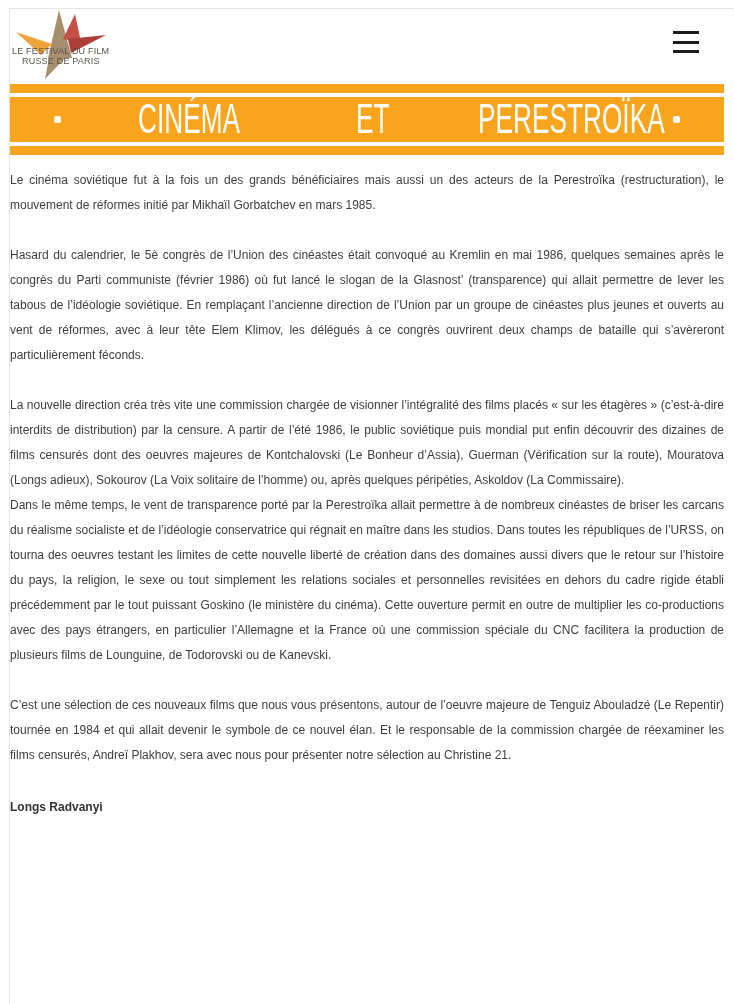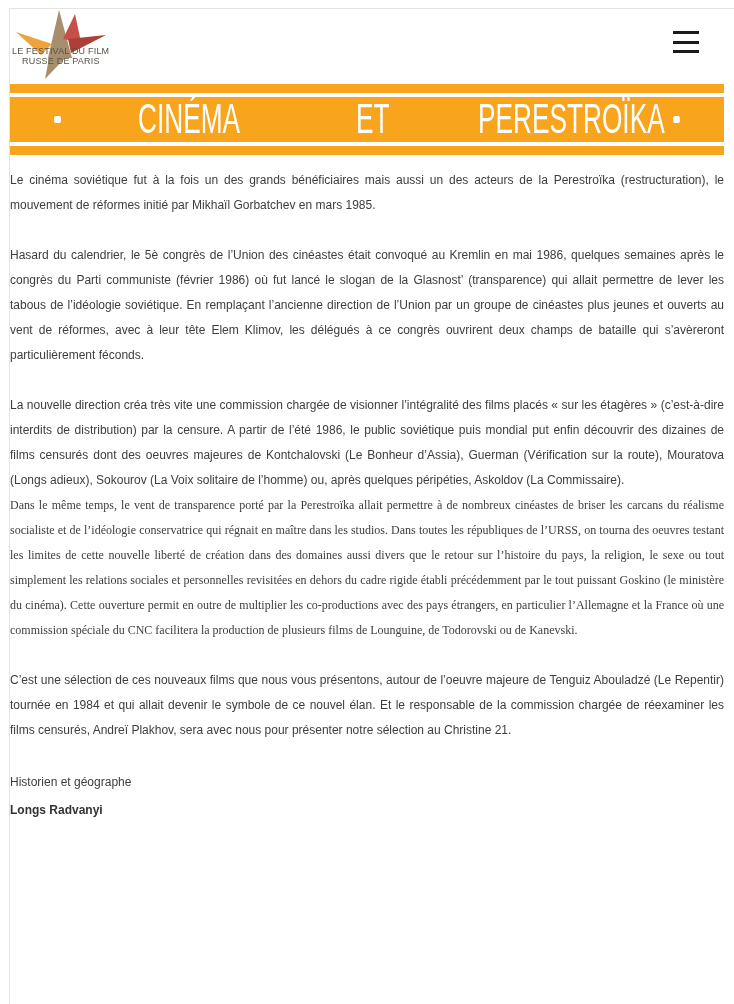--- a/index.html
+++ b/index.html
@@ -37,21 +37,21 @@
   .bw3{left:468px;}
   .bdot{position:absolute;top:50%;width:7px;height:7px;margin-top:-4px;
     background:#ffffff;border-radius:2px;}
   .bdot.left{left:44px;}
   .bdot.right{right:44px;}
   
   .article{position:absolute;left:10px;top:168px;width:714px;
     font-size:12px;line-height:25px;color:#3d3d3d;text-align:justify;}
   .article p{margin:25px 0 0 0;}
   .article p:first-child{margin-top:0;}
-  .article p.flush{margin-top:0;font-family:Liberation Serif, serif;}
+  .article p.flush{margin-top:0;}
   .signature{margin-top:25px;line-height:28px;text-align:left;}
   .signature .name{font-weight:bold;color:#333333;}
 </style>
 </head>
 <body>
 
 <div class="frame"></div>
 
 <div class="logo">
   <span>
@@ -87,16 +87,15 @@
   <div class="strip bottom"></div>
 </div>
 
 <div class="article">
   <p>Le cinéma soviétique fut à la fois un des grands bénéficiaires mais aussi un des acteurs de la Perestroïka (restructuration), le mouvement de réformes initié par Mikhaïl Gorbatchev en mars 1985.</p>
   <p>Hasard du calendrier, le 5è congrès de l’Union des cinéastes était convoqué au Kremlin en mai 1986, quelques semaines après le congrès du Parti communiste (février 1986) où fut lancé le slogan de la Glasnost’ (transparence) qui allait permettre de lever les tabous de l’idéologie soviétique. En remplaçant l’ancienne direction de l’Union par un groupe de cinéastes plus jeunes et ouverts au vent de réformes, avec à leur tête Elem Klimov, les délégués à ce congrès ouvrirent deux champs de bataille qui s’avèreront particulièrement féconds.</p>
   <p>La nouvelle direction créa très vite une commission chargée de visionner l’intégralité des films placés « sur les étagères » (c’est-à-dire interdits de distribution) par la censure. A partir de l’été 1986, le public soviétique puis mondial put enfin découvrir des dizaines de films censurés dont des oeuvres majeures de Kontchalovski (Le Bonheur d’Assia), Guerman (Vérification sur la route), Mouratova (Longs adieux), Sokourov (La Voix solitaire de l’homme) ou, après quelques péripéties, Askoldov (La Commissaire).</p>
   <p class="flush">Dans le même temps, le vent de transparence porté par la Perestroïka allait permettre à de nombreux cinéastes de briser les carcans du réalisme socialiste et de l’idéologie conservatrice qui régnait en maître dans les studios. Dans toutes les républiques de l’URSS, on tourna des oeuvres testant les limites de cette nouvelle liberté de création dans des domaines aussi divers que le retour sur l’histoire du pays, la religion, le sexe ou tout simplement les relations sociales et personnelles revisitées en dehors du cadre rigide établi précédemment par le tout puissant Goskino (le ministère du cinéma). Cette ouverture permit en outre de multiplier les co-productions avec des pays étrangers, en particulier l’Allemagne et la France où une commission spéciale du CNC facilitera la production de plusieurs films de Lounguine, de Todorovski ou de Kanevski.</p>
   <p>C’est une sélection de ces nouveaux films que nous vous présentons, autour de l’oeuvre majeure de Tenguiz Abouladzé (Le Repentir) tournée en 1984 et qui allait devenir le symbole de ce nouvel élan. Et le responsable de la commission chargée de réexaminer les films censurés, Andreï Plakhov, sera avec nous pour présenter notre sélection au Christine 21.</p>
   <div class="signature">
-    <div class="role">Historien et géographe</div>
     <div class="name">Longs Radvanyi</div>
   </div>
 </div>
 
 </body></html>

